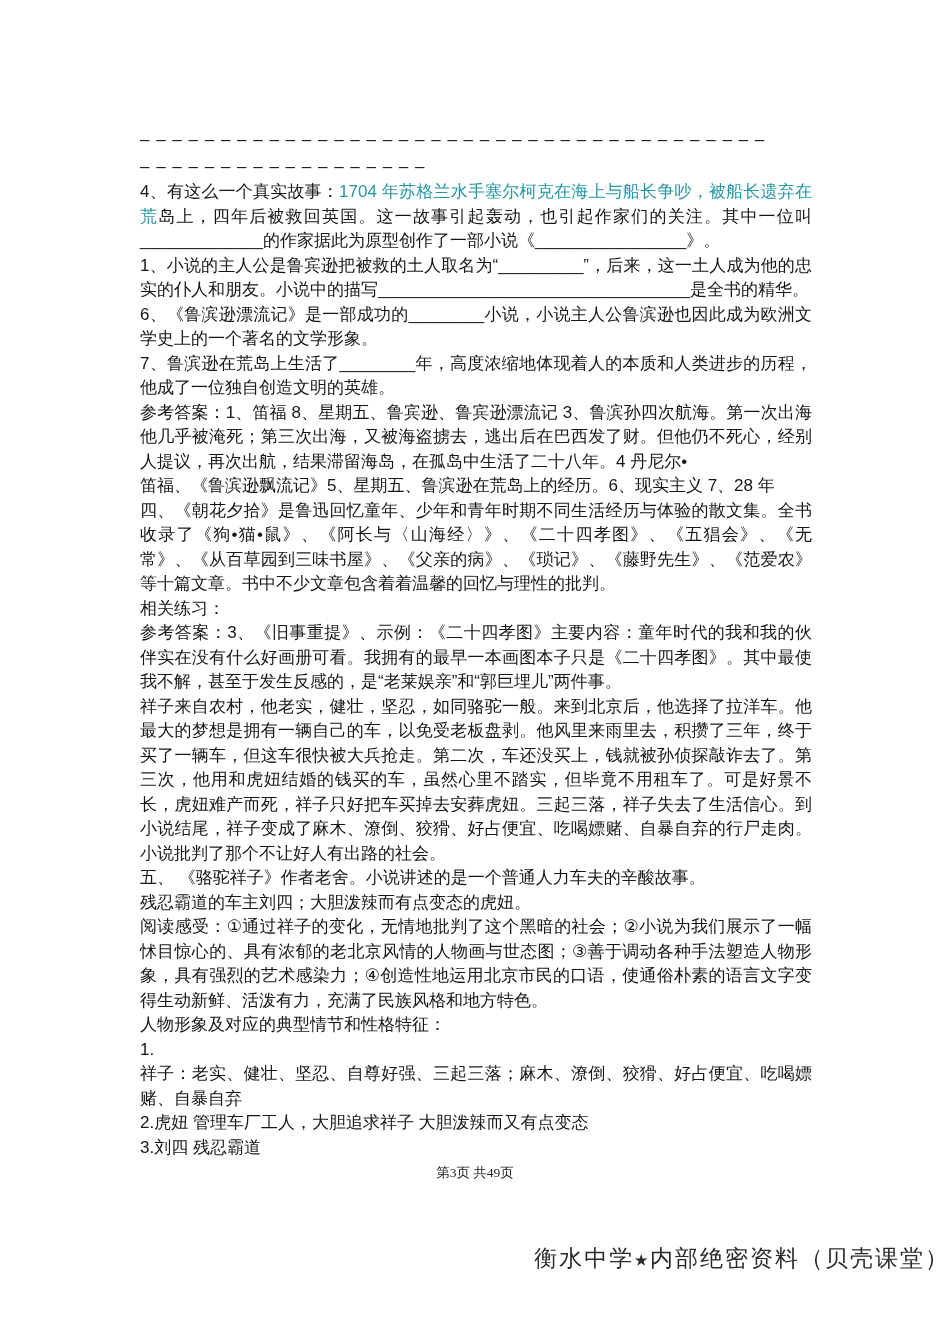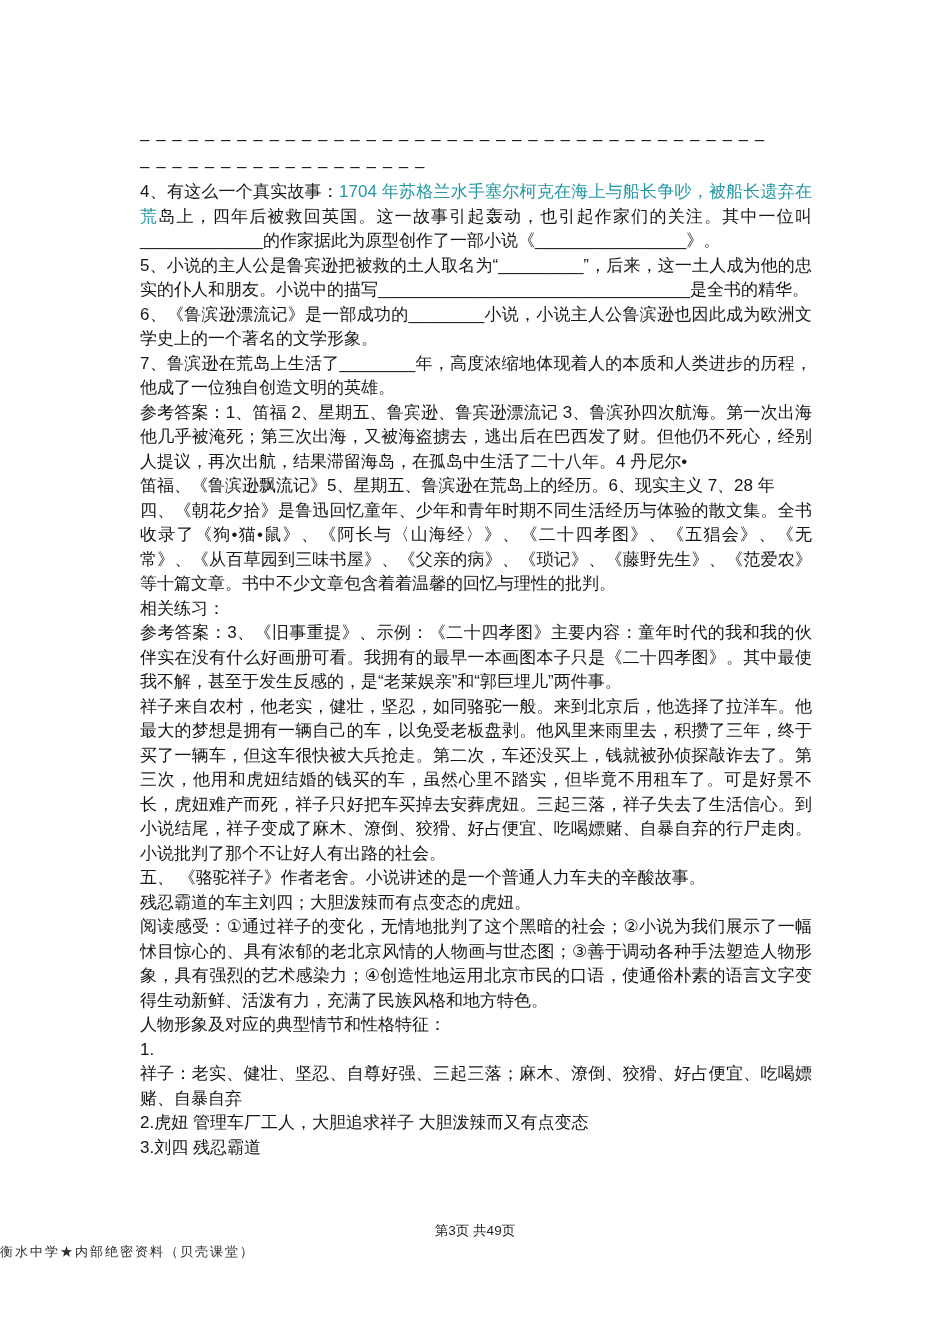--- a/index.html
+++ b/index.html
@@ -26,56 +26,57 @@
   .dash-line {
     letter-spacing:1px;
     white-space:nowrap;
     overflow:hidden;
     text-align:left;
     line-height:27px;
   }
   .hl {  }
   .footer-page {
     position:absolute;
-    top:1222px;
+    top:1164px;
     left:0;
     width:100%;
     text-align:center;
     font-size:13.5px;
     color:#222222;
+    font-family:Liberation Serif, serif;
   }
   .brand-line {
     position:absolute;
     top:1243px;
     left:0;
     width:100%;
-    text-align:left;
-    font-family:Liberation Sans, sans-serif;
-    font-size:13px;
+    text-align:right;
+    font-family:Liberation Mono, monospace;
+    font-size:23px;
     letter-spacing:2px;
     color:#2b2b2b;
   }
 </style>
 </head>
 <body>
 
 <div class="page-body">
 
   <p class="dash-line">– – – – – – – – – – – – – – – – – – – – – – – – – – – – – – – – – – – – – – –</p>
   <p class="dash-line">– – – – – – – – – – – – – – – – – –</p>
 
   <p><span>4、有这么一个真实故事：</span><span class="hl" style="color: rgb(36, 150, 165);">1704 年苏格兰水手塞尔柯克在海上与船长争吵，被船长遗弃在荒</span><span>岛上，四年后被救回英国。这一故事引起轰动，也引起作家们的关注。其中一位叫_____________的作家据此为原型创作了一部小说《________________》。</span></p>
 
-  <p>5、小说的主人公是鲁宾逊把被救的土人取名为“_________”，后来，这一土人成为他的忠实的仆人和朋友。小说中的描写_________________________________是全书的精华。</p>
+  <p>1、小说的主人公是鲁宾逊把被救的土人取名为“_________”，后来，这一土人成为他的忠实的仆人和朋友。小说中的描写_________________________________是全书的精华。</p>
 
   <p>6、《鲁滨逊漂流记》是一部成功的________小说，小说主人公鲁滨逊也因此成为欧洲文学史上的一个著名的文学形象。</p>
 
   <p>7、鲁滨逊在荒岛上生活了________年，高度浓缩地体现着人的本质和人类进步的历程，他成了一位独自创造文明的英雄。</p>
 
-  <p>参考答案：1、笛福 2、星期五、鲁宾逊、鲁宾逊漂流记 3、鲁滨孙四次航海。第一次出海他几乎被淹死；第三次出海，又被海盗掳去，逃出后在巴西发了财。但他仍不死心，经别人提议，再次出航，结果滞留海岛，在孤岛中生活了二十八年。4 丹尼尔•</p>
+  <p>参考答案：1、笛福 8、星期五、鲁宾逊、鲁宾逊漂流记 3、鲁滨孙四次航海。第一次出海他几乎被淹死；第三次出海，又被海盗掳去，逃出后在巴西发了财。但他仍不死心，经别人提议，再次出航，结果滞留海岛，在孤岛中生活了二十八年。4 丹尼尔•</p>
 
   <p>笛福、《鲁滨逊飘流记》5、星期五、鲁滨逊在荒岛上的经历。6、现实主义 7、28 年</p>
 
   <p>四、《朝花夕拾》是鲁迅回忆童年、少年和青年时期不同生活经历与体验的散文集。全书收录了《狗•猫•鼠》、《阿长与〈山海经〉》、《二十四孝图》、《五猖会》、《无常》、《从百草园到三味书屋》、《父亲的病》、《琐记》、《藤野先生》、《范爱农》等十篇文章。书中不少文章包含着着温馨的回忆与理性的批判。</p>
 
   <p>相关练习：</p>
 
 
   <p>参考答案：3、《旧事重提》、示例：《二十四孝图》主要内容：童年时代的我和我的伙伴实在没有什么好画册可看。我拥有的最早一本画图本子只是《二十四孝图》。其中最使我不解，甚至于发生反感的，是“老莱娱亲”和“郭巨埋儿”两件事。</p>
 

